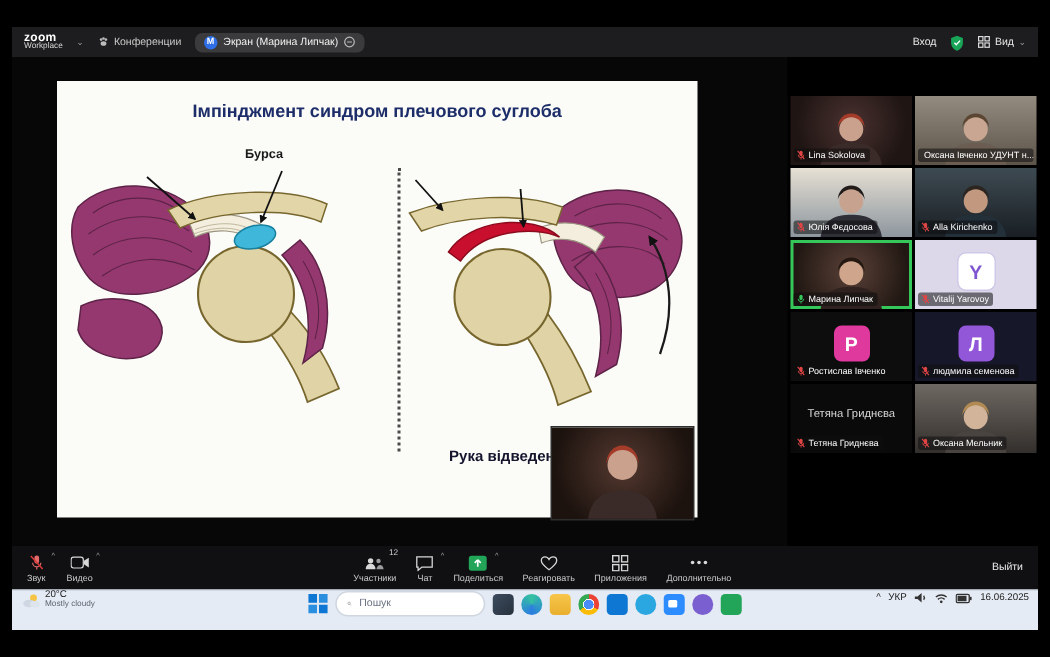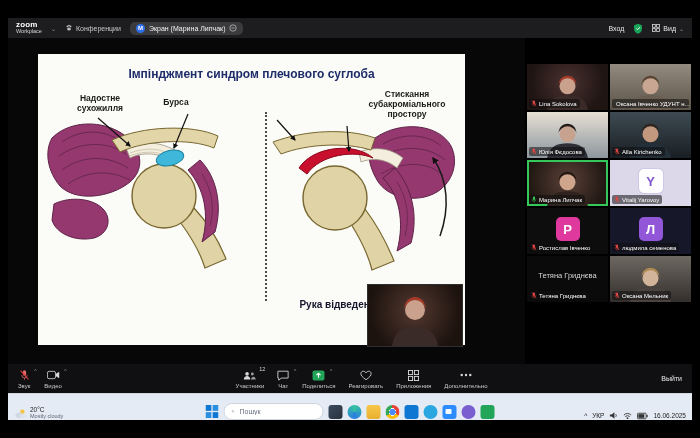--- a/index.html
+++ b/index.html
@@ -63,21 +63,21 @@
   .tbl { display:flex; gap:14px; }
   .tbc { flex:1; display:flex; justify-content:center; gap:13px; }
   .tb-btn { display:flex; flex-direction:column; align-items:center; justify-content:center; gap:1px; cursor:default; }
   .ico { position:relative; height:13px; display:flex; align-items:center; }
   .tb-label { font-size:6px; color:#c9c9c9; white-space:nowrap; }
   .mini-caret { position:absolute; right:-7px; top:-1px; font-size:5px; color:#9a9a9a; }
   .pcount { position:absolute; right:-9px; top:-3px; font-size:5.5px; color:#d8d8d8; }
   .tb-leave { margin-left:auto; color:#ececec; font-size:7px; }
 
   
-  .taskbar { position:absolute; top:375px; left:0; right:0; height:27px; background:#e5ebf4; border-top:1px solid #d2d9e4; box-sizing:border-box; display:flex; align-items:flex-end; padding:0 6px; }
+  .taskbar { position:absolute; top:375px; left:0; right:0; height:27px; background:#e5ebf4; border-top:1px solid #d2d9e4; box-sizing:border-box; display:flex; align-items:flex-start; padding:0 6px; }
   .weather { display:flex; align-items:center; gap:3px; width:92px; }
   .wtxt { line-height:1.05; }
   .wtemp { font-size:6.5px; color:#1c1c1c; }
   .wsub { font-size:5.5px; color:#5f6672; }
   .task-center { position:absolute; left:50%; transform:translateX(-50%); display:flex; align-items:center; gap:5px; }
   .search { display:flex; align-items:center; gap:3px; background:#fff; border:1px solid #cfd6e0; border-radius:10px; height:17px; padding:0 7px; width:100px; box-sizing:border-box; }
   .search input { border:none; outline:none; background:transparent; font-size:7px; width:74px; color:#333; font-family:"Liberation Sans", sans-serif; }
   .search input::placeholder { color:#6b7280; }
   .app { width:14px; height:14px; border-radius:3px; }
   .a-taskview { background:linear-gradient(135deg,#3d4c5e,#27313d); }
@@ -140,26 +140,21 @@
     </div>
   </div>
 
   <div class="content">
 
     <div class="share">
       <div class="slide">
         <div class="slide-title">Імпінджмент синдром плечового суглоба</div>
         <div class="divider"></div>
 
-        <div class="lbl lbl-tendon">Надостне
-сухожилля</div>
         <div class="lbl lbl-bursa">Бурса</div>
-        <div class="lbl lbl-compress">Стискання
-субакроміального
-простору</div>
 
         <div class="fig leftf">
           <svg class="figsvg" viewBox="0 0 218 185">
             <defs>
                 <marker id="ahL" viewBox="0 0 10 10" refX="8" refY="5" markerWidth="4.5" markerHeight="4.5" orient="auto">
                   <path d="M0 0 L10 5 L0 10 z" fill="#111"></path>
                 </marker>
               </defs>
             <path d="M10,42 C30,22 68,24 88,44 C100,56 102,74 88,86 C68,102 34,106 18,90 C6,76 2,56 10,42 Z" fill="#95386f" stroke="#5d2247" stroke-width="1"></path>
             <path d="M20,46 C38,33 62,33 78,45" fill="none" stroke="#5d2247" stroke-width="0.8"></path>

